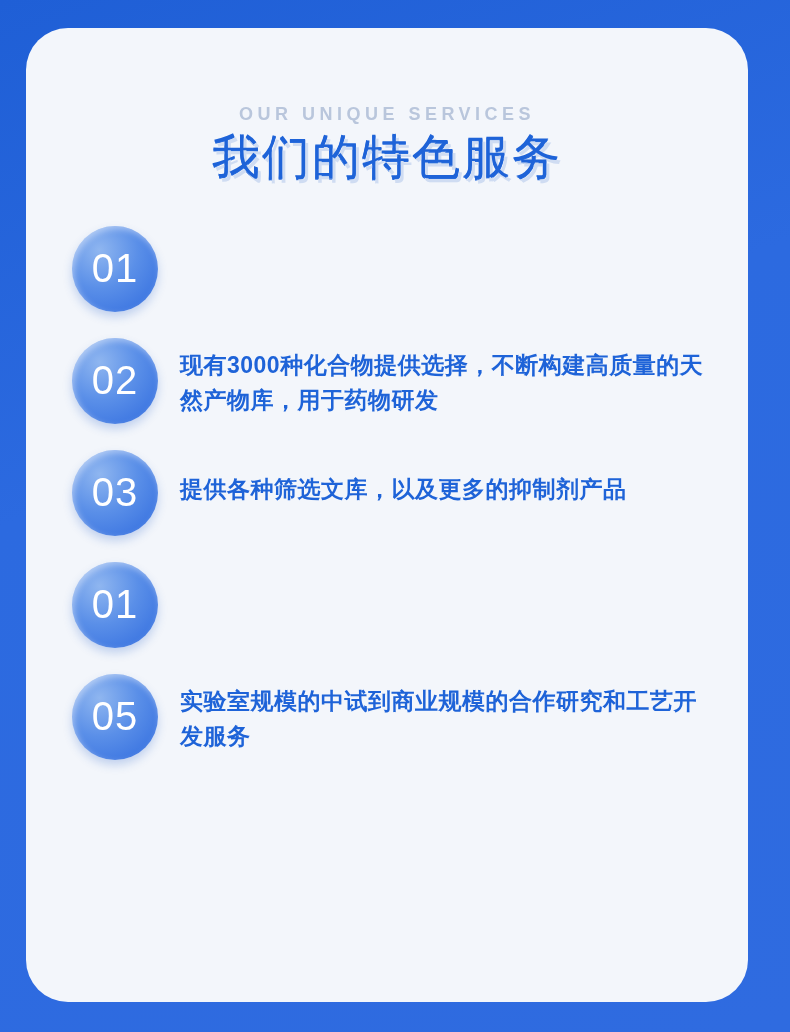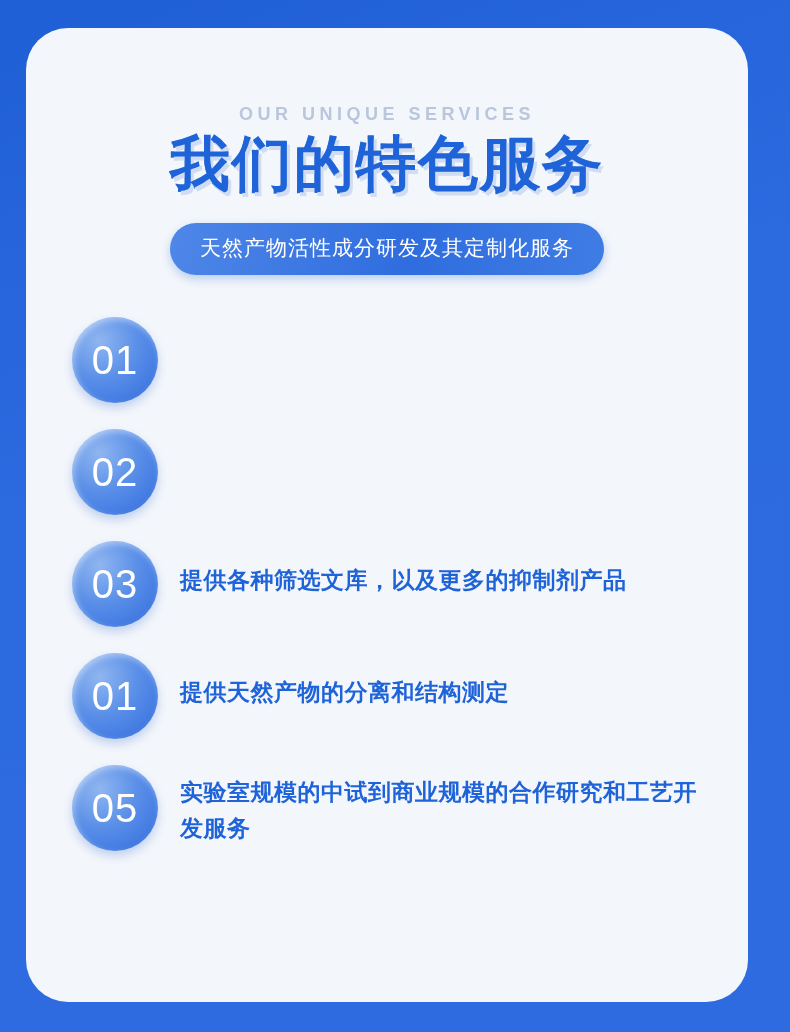--- a/index.html
+++ b/index.html
@@ -39,22 +39,22 @@
     text-align: center;
     color: #b9c6dc;
     font-size: 18px;
     font-weight: bold;
     letter-spacing: 4.5px;
     margin: 22px 0 6px 0;
   }
 
   .main-title {
     text-align: center;
-    font-size: 60px;
-    font-weight: bold;
+    font-size: 48px;
+    font-weight: normal;
     letter-spacing: 2px;
     color: #1e63d8;
     margin: 6px 0 0 0;
     line-height: 1.1;
     text-shadow:
       3px 4px 0 #cfdcf2,
       0 1px 0 #2a6ddd;
   }
 
   .subtitle-wrap {
@@ -121,42 +121,39 @@
 </head>
 <body>
 
 <div class="poster">
   <div class="card">
 
     <div class="eyebrow">OUR UNIQUE SERVICES</div>
 
     <h1 class="main-title">我们的特色服务</h1>
 
-    <div class="subtitle-wrap">
-      <div class="subtitle">天然产物活性成分研发及其定制化服务</div>
-    </div>
 
     <div class="list">
 
       <div class="item">
         <div class="badge">01</div>
       </div>
 
       <div class="item tall">
         <div class="badge">02</div>
+        <div class="item-text">现有3000种化合物提供选择，不断构建高质量的天然产物库，用于药物研发</div>
       </div>
 
       <div class="item">
         <div class="badge">03</div>
         <div class="item-text">提供各种筛选文库，以及更多的抑制剂产品</div>
       </div>
 
       <div class="item">
         <div class="badge">01</div>
-        <div class="item-text">提供天然产物的分离和结构测定</div>
       </div>
 
       <div class="item tall">
         <div class="badge">05</div>
         <div class="item-text">实验室规模的中试到商业规模的合作研究和工艺开发服务</div>
       </div>
 
     </div>
   </div>
 </div>

